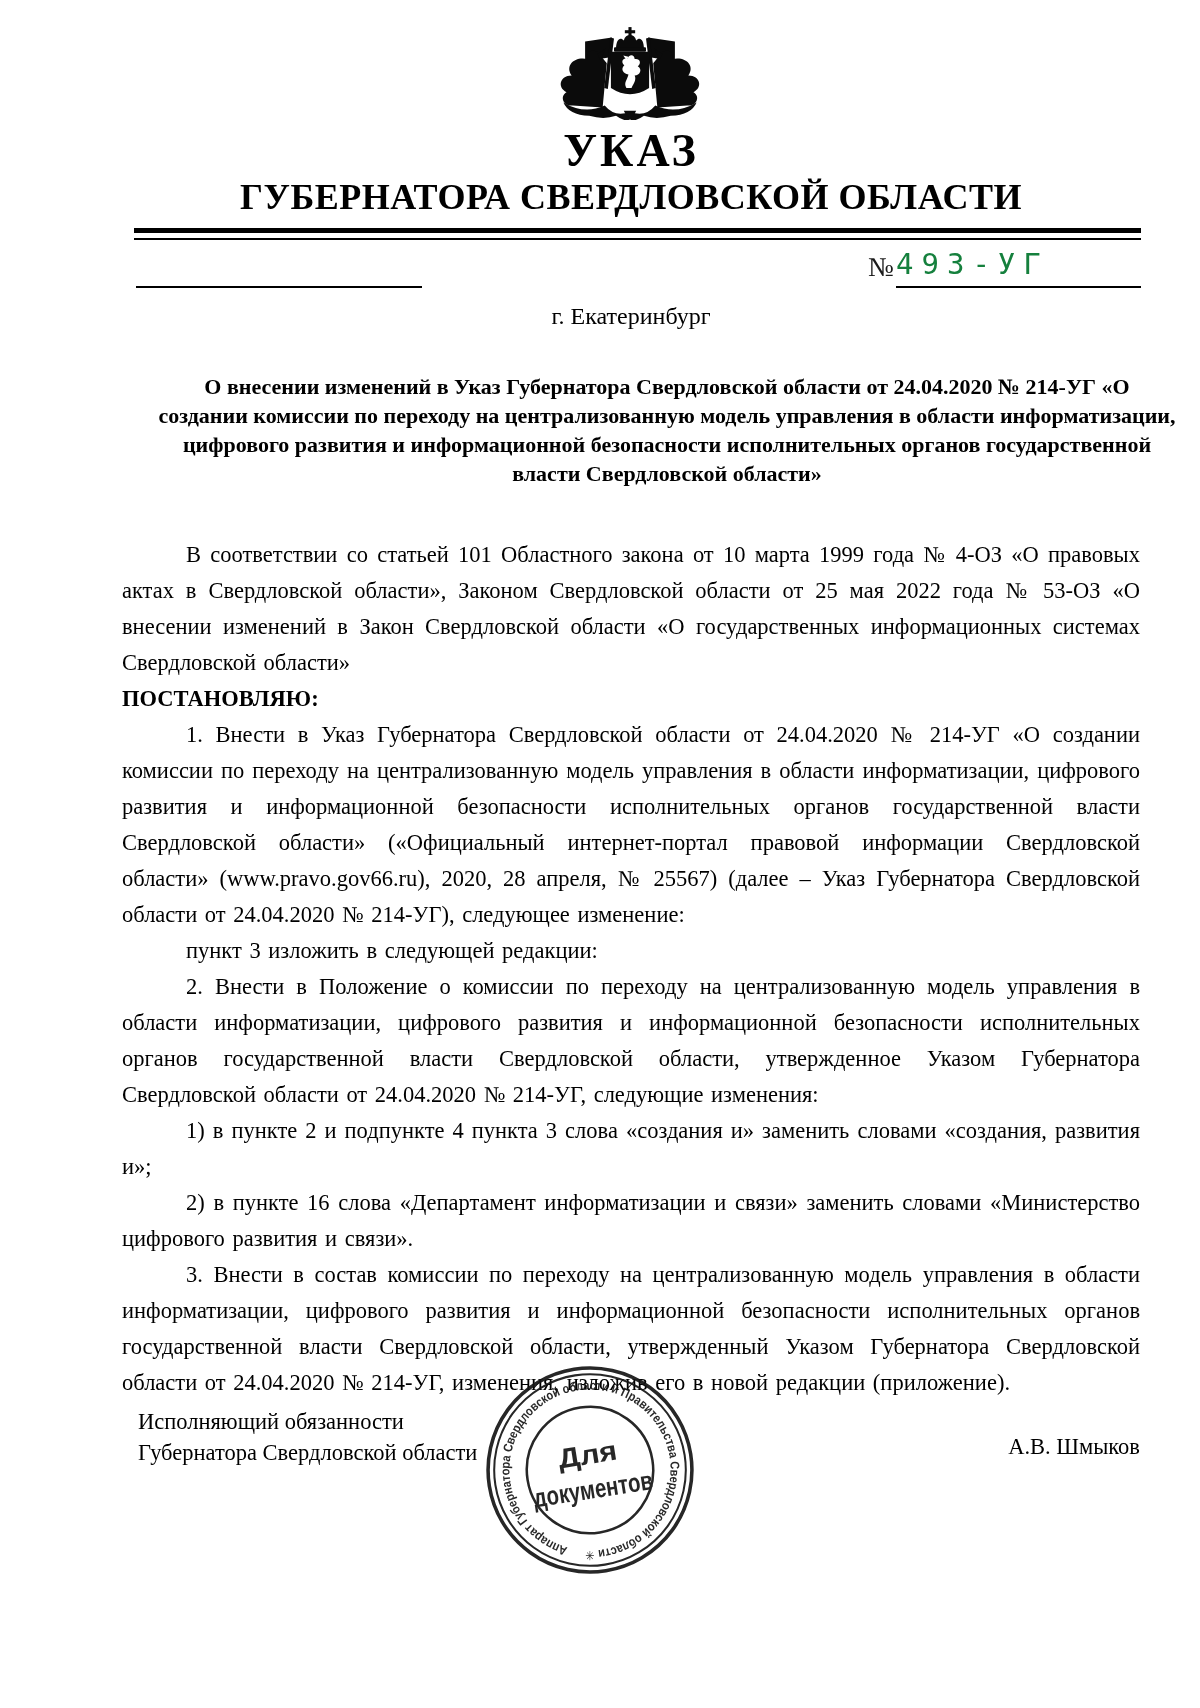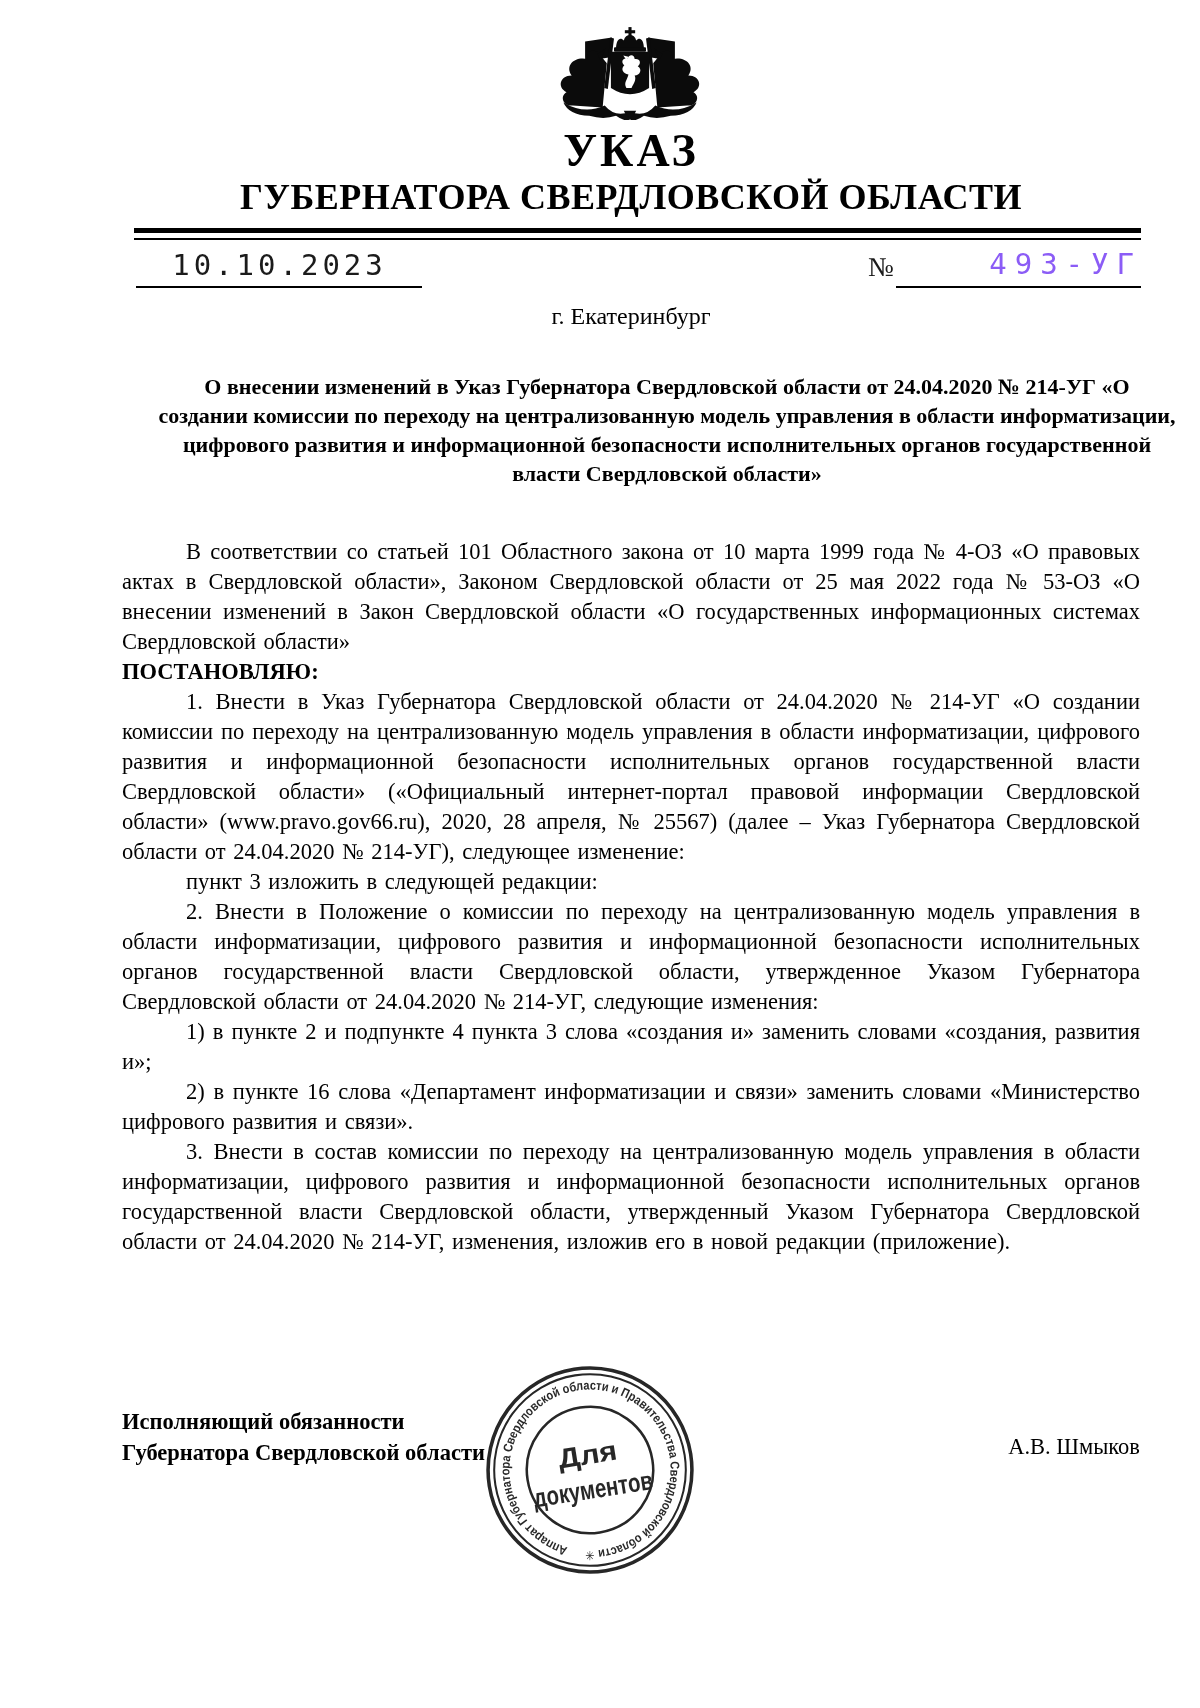--- a/index.html
+++ b/index.html
@@ -23,40 +23,40 @@
   .rule-thick{left:134px;top:228px;width:1007px;height:5px;background:#000;}
   .rule-thin{left:134px;top:238px;width:1007px;height:2px;background:#000;}
   .mono{font-family:"DejaVu Sans Mono","Liberation Mono",monospace;}
   .date-value{
     left:137px;top:248px;width:285px;text-align:center;
     font-size:29px;letter-spacing:4px;color:#1b1b1b;
   }
   .date-underline{left:136px;top:286px;width:286px;height:2px;background:#000;}
   .number-sign{left:868px;top:252px;font-size:27px;color:#1b1b1b;}
   .number-value{
-    left:896px;top:247px;width:246px;text-align:right;
-    font-size:29px;letter-spacing:8px;color:#8b5cf6;
+    left:896px;top:247px;width:246px;text-align:left;
+    font-size:29px;letter-spacing:8px;color:#15803d;
   }
   .number-underline{left:896px;top:286px;width:245px;height:2px;background:#000;}
   .city{left:122px;top:303px;width:1018px;text-align:center;font-size:24px;}
   
   .title{
     left:122px;top:372px;width:1018px;text-align:center;
     font-size:22px;font-weight:bold;line-height:29px;margin-left:36px;
   }
   
   .body{
     left:122px;top:537px;width:1018px;
-    font-size:22.5px;line-height:30px;text-align:justify;word-spacing:2px;
+    font-size:22.5px;line-height:36px;text-align:justify;word-spacing:2px;
   }
   .body p{margin:0;text-indent:64px;}
   .body p.bold{font-weight:bold;text-indent:0;word-spacing:0;}
   
   .signature{left:122px;top:1406px;width:1018px;height:70px;font-size:22.5px;}
-  .sig-pos{position:absolute;left:0;top:0;line-height:31px;font-weight:bold;}
+  .sig-pos{position:absolute;left:16px;top:0;line-height:31px;}
   .sig-name{position:absolute;right:0;top:28px;}
   
   .stamp{
     left:484px;top:1364px;width:212px;height:212px;
     transform:rotate(-9deg);opacity:0.92;
   }
   .stamp svg text{font-family:"Liberation Sans","DejaVu Sans",sans-serif;}
 </style>
 </head>
 <body>
@@ -88,21 +88,20 @@
       </g>
     </svg>
   </div>
 
   <div class="abs doc-type">УКАЗ</div>
   <div class="abs issuer">ГУБЕРНАТОРА СВЕРДЛОВСКОЙ ОБЛАСТИ</div>
 
   <div class="abs rule-thick"></div>
   <div class="abs rule-thin"></div>
 
-  <div class="abs date-value mono">10.10.2023</div>
   <div class="abs date-underline"></div>
 
   <div class="abs number-sign">№</div>
   <div class="abs number-value mono">493-УГ</div>
   <div class="abs number-underline"></div>
 
   <div class="abs city">г. Екатеринбург</div>
 
   <div class="abs title">О внесении изменений в Указ Губернатора Свердловской области от 24.04.2020 № 214-УГ «О создании комиссии по переходу на централизованную модель управления в области информатизации, цифрового развития и информационной безопасности исполнительных органов государственной власти Свердловской области»</div>
 

